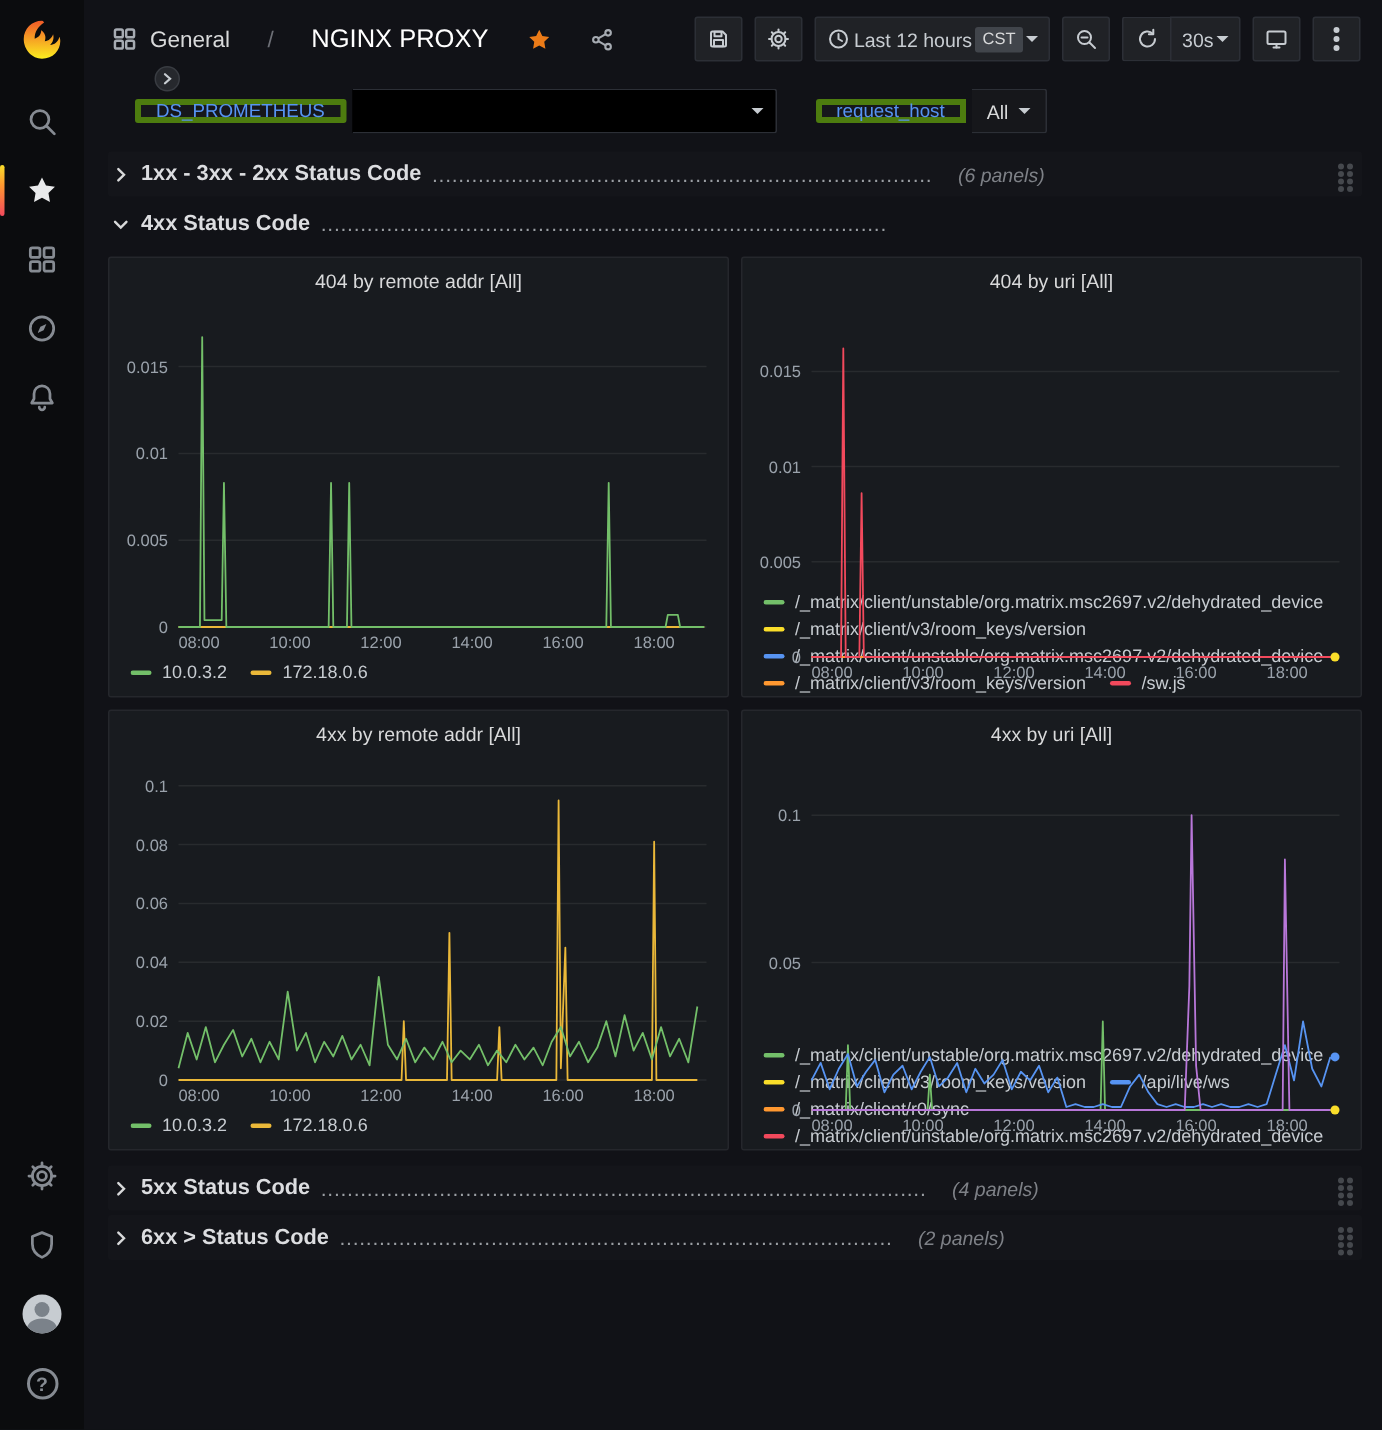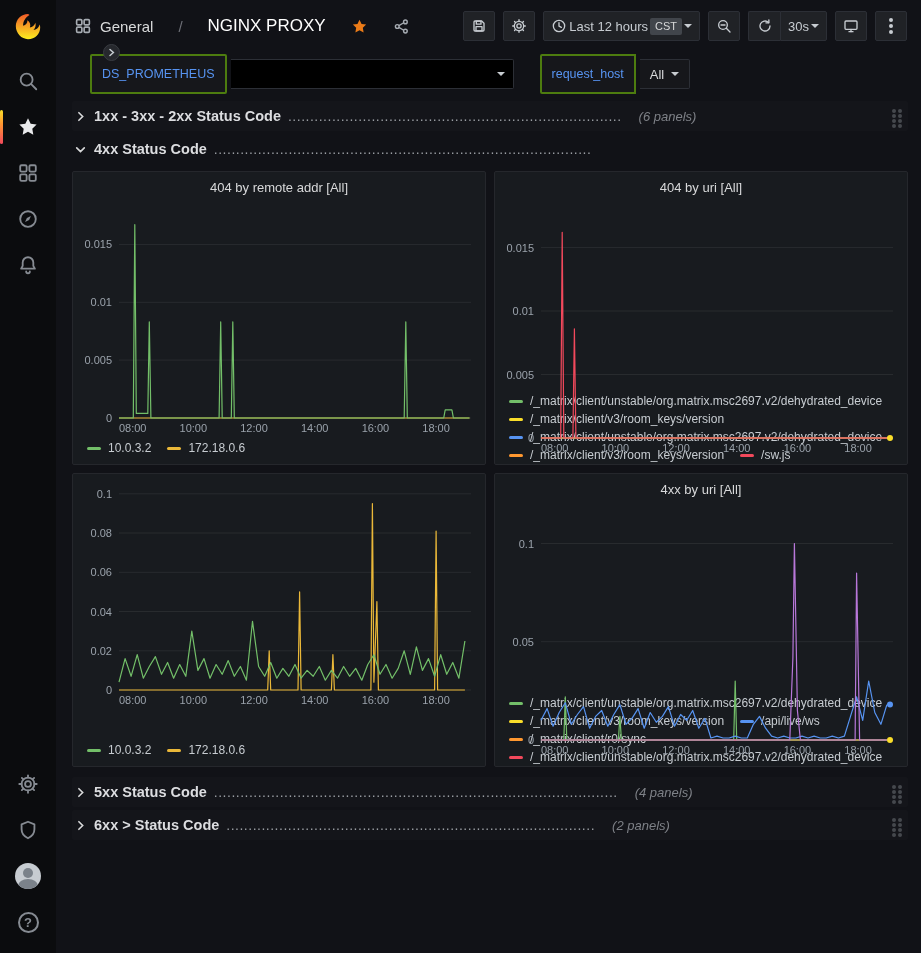--- a/index.html
+++ b/index.html
@@ -97,22 +97,22 @@
     width: 4px; height: 4px; border-radius: 50%; background: #c7ccd1;
     box-shadow: 0 -6px 0 #c7ccd1, 0 6px 0 #c7ccd1; margin: 0 4px;
   }
 
   
   .submenu {
     height: 44px; display: flex; align-items: center;
     padding: 0 14px 0 34px; gap: 4px; flex-shrink: 0;
   }
   .var-label {
-    height: 40px; display: flex; align-items: center; padding: 0 10px;
-    border: 2px solid #4d7c0f; border-radius: 2px 0 0 2px;
+    height: 16px; display: flex; align-items: center; padding: 0 10px;
+    border: 4px solid #4d7c0f; border-radius: 2px 0 0 2px;
     color: #5794f2; font-size: 12.5px; font-weight: 500;
     background: #16171b; cursor: pointer; white-space: nowrap;
   }
   .var-select {
     height: 30px; display: flex; align-items: center;
     border: 1px solid #2c2f36; border-left: none; border-radius: 0 2px 2px 0;
     background: #000000; cursor: pointer;
   }
   .var-select .var-value { width: 258px; height: 100%; background: #000000; }
   .var-select .sel-caret-zone { padding: 0 8px; display: flex; align-items: center; }
@@ -485,20 +485,21 @@
               </div>
               <div class="legend-item">
                 <span class="legend-mark" style="background: rgb(242, 73, 92);"></span>
                 <span class="legend-text">/sw.js</span>
               </div>
             </div>
           </div>
       </div>
 
       <div class="panel">
+        <div class="panel-head">4xx by remote addr [All]</div>
         <div class="plot">
             <svg width="412" height="235">
               <line x1="46" y1="216.0" x2="398" y2="216.0" stroke="rgba(255,255,255,0.07)"></line>
               <text x="39" y="220" fill="#9aa2ab" font-size="11" text-anchor="end">0</text>
               <line x1="46" y1="176.8" x2="398" y2="176.8" stroke="rgba(255,255,255,0.07)"></line>
               <text x="39" y="180.8" fill="#9aa2ab" font-size="11" text-anchor="end">0.02</text>
               <line x1="46" y1="137.5" x2="398" y2="137.5" stroke="rgba(255,255,255,0.07)"></line>
               <text x="39" y="141.5" fill="#9aa2ab" font-size="11" text-anchor="end">0.04</text>
               <line x1="46" y1="98.3" x2="398" y2="98.3" stroke="rgba(255,255,255,0.07)"></line>
               <text x="39" y="102.3" fill="#9aa2ab" font-size="11" text-anchor="end">0.06</text>

